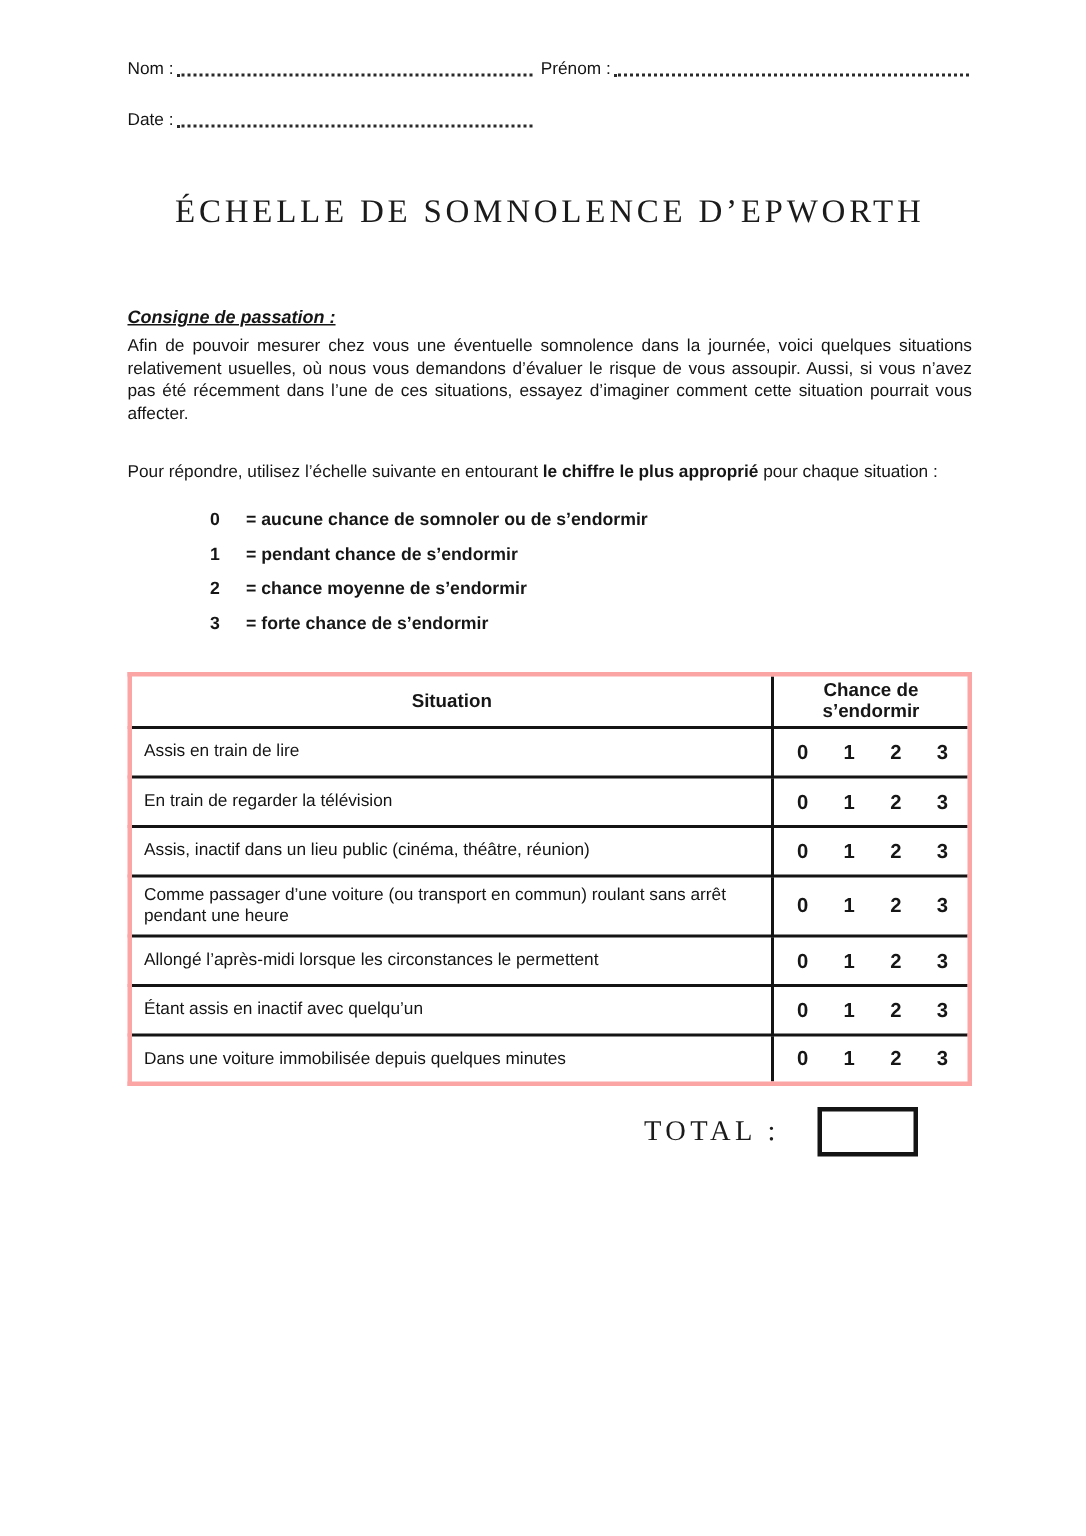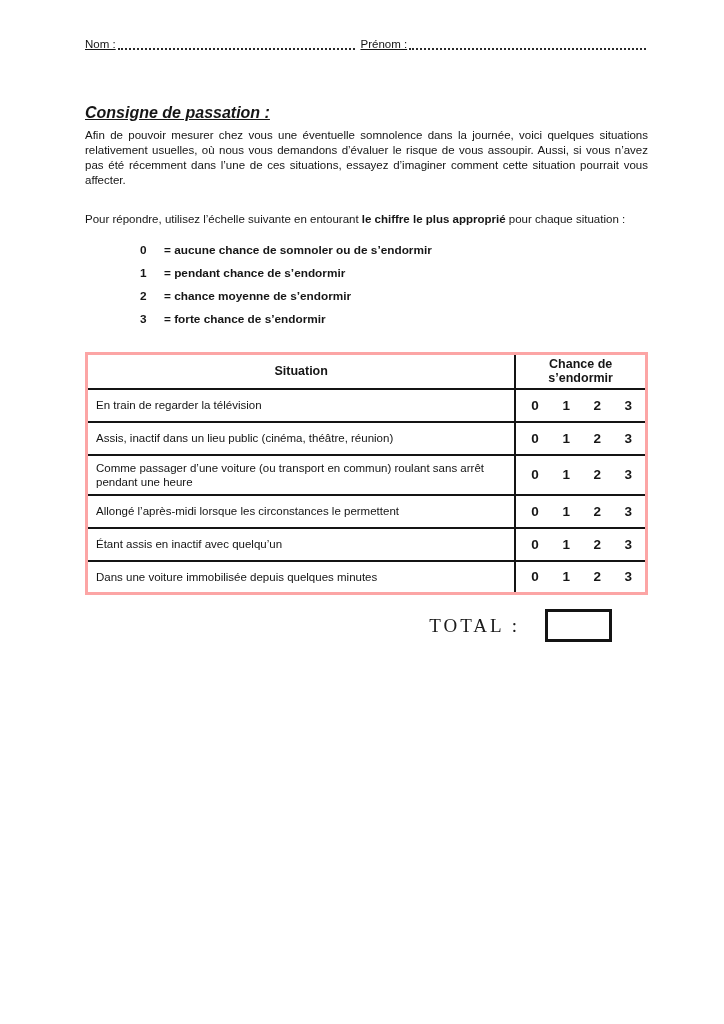--- a/index.html
+++ b/index.html
@@ -9,21 +9,21 @@
     width:724px; height:1024px;
     margin:0 auto;
     background:#ffffff;
     color:#161616;
     font-family:"Liberation Sans", sans-serif;
     font-size:11.5px;
     padding:38px 76px 0 85px;
     overflow:hidden;
   }
   
-  .fillrow { display:flex; align-items:flex-start; height:16px; white-space:nowrap;text-decoration:underline; }
+  .fillrow { display:flex; align-items:center; height:16px; white-space:nowrap; }
   .fillrow .lbl { font-size:11.5px; color:#141414; }
   .dotfill { flex:1 1 auto; border-bottom:2px dotted #2a2a2a; margin:0 2px 2px 2px; height:12px; }
   .dotfill.fixed { flex:0 0 auto; width:237px; }
   .date-row { margin-top:18px; }
   .prenom-lbl { margin-left:4px; }
 
   
   .title {
     margin-top:40px;
     text-align:center;
@@ -32,21 +32,21 @@
     letter-spacing:2.5px;
     color:#1b1b1b;
     white-space:nowrap;
   }
 
   
   .consigne-h {
     margin-top:50px;
     font-weight:bold; font-style:italic;
     text-decoration:underline;
-    font-size:16px;
+    font-size:12px;
   }
   .para { margin-top:6px; text-align:justify; line-height:15px; color:#141414; }
   .para2 { margin-top:24px; text-align:justify; line-height:15px; }
   .bold { font-weight:bold; }
 
   
   .scale { margin:16px 0 0 55px; font-weight:bold; font-size:11.8px; }
   .scale-item { display:flex; line-height:15px; margin-bottom:8px; }
   .scale-item:last-child { margin-bottom:0; }
   .scale-num { width:24px; flex:0 0 auto; }
@@ -93,21 +93,26 @@
 
 <div class="page">
 
   <div class="fillrow">
     <span class="lbl">Nom :</span>
     <span class="dotfill"></span>
     <span class="lbl prenom-lbl">Prénom :</span>
     <span class="dotfill"></span>
   </div>
 
-
+  <div class="fillrow date-row">
+    <span class="lbl">Date :</span>
+    <span class="dotfill fixed"></span>
+  </div>
+
+  <div class="title">ÉCHELLE DE SOMNOLENCE D’EPWORTH</div>
 
   <div class="consigne-h">Consigne de passation :</div>
   <div class="para">Afin de pouvoir mesurer chez vous une éventuelle somnolence dans la journée, voici quelques situations relativement usuelles, où nous vous demandons d’évaluer le risque de vous assoupir. Aussi, si vous n’avez pas été récemment dans l’une de ces situations, essayez d’imaginer comment cette situation pourrait vous affecter.</div>
 
   <div class="para2">
     <span>Pour répondre, utilisez l’échelle suivante en entourant </span><span class="bold">le chiffre le plus approprié</span><span> pour chaque situation :</span>
   </div>
 
   <div class="scale">
     <div class="scale-item">
@@ -131,20 +136,33 @@
   <table class="epworth">
     <thead>
       <tr>
         <th class="sit-h">Situation</th>
         <th class="chance-h"><span>Chance de s’endormir</span></th>
       </tr>
     </thead>
     <tbody>
         <tr>
       <td class="sit">
+        <span>Assis en train de lire</span>
+      </td>
+      <td class="opts">
+        <div class="optrow">
+          <span>0</span>
+          <span>1</span>
+          <span>2</span>
+          <span>3</span>
+        </div>
+      </td>
+    </tr>
+        <tr>
+      <td class="sit">
         <span>En train de regarder la télévision</span>
       </td>
       <td class="opts">
         <div class="optrow">
           <span>0</span>
           <span>1</span>
           <span>2</span>
           <span>3</span>
         </div>
       </td>

